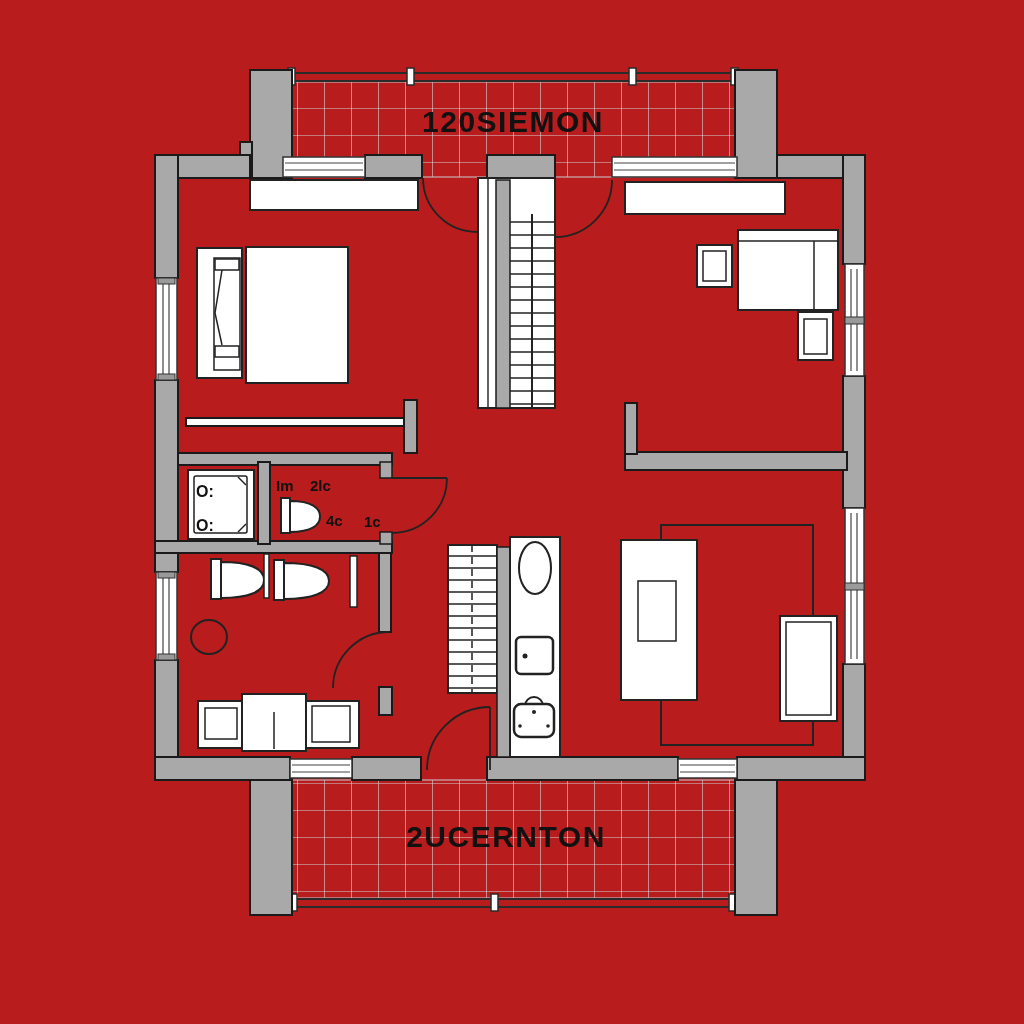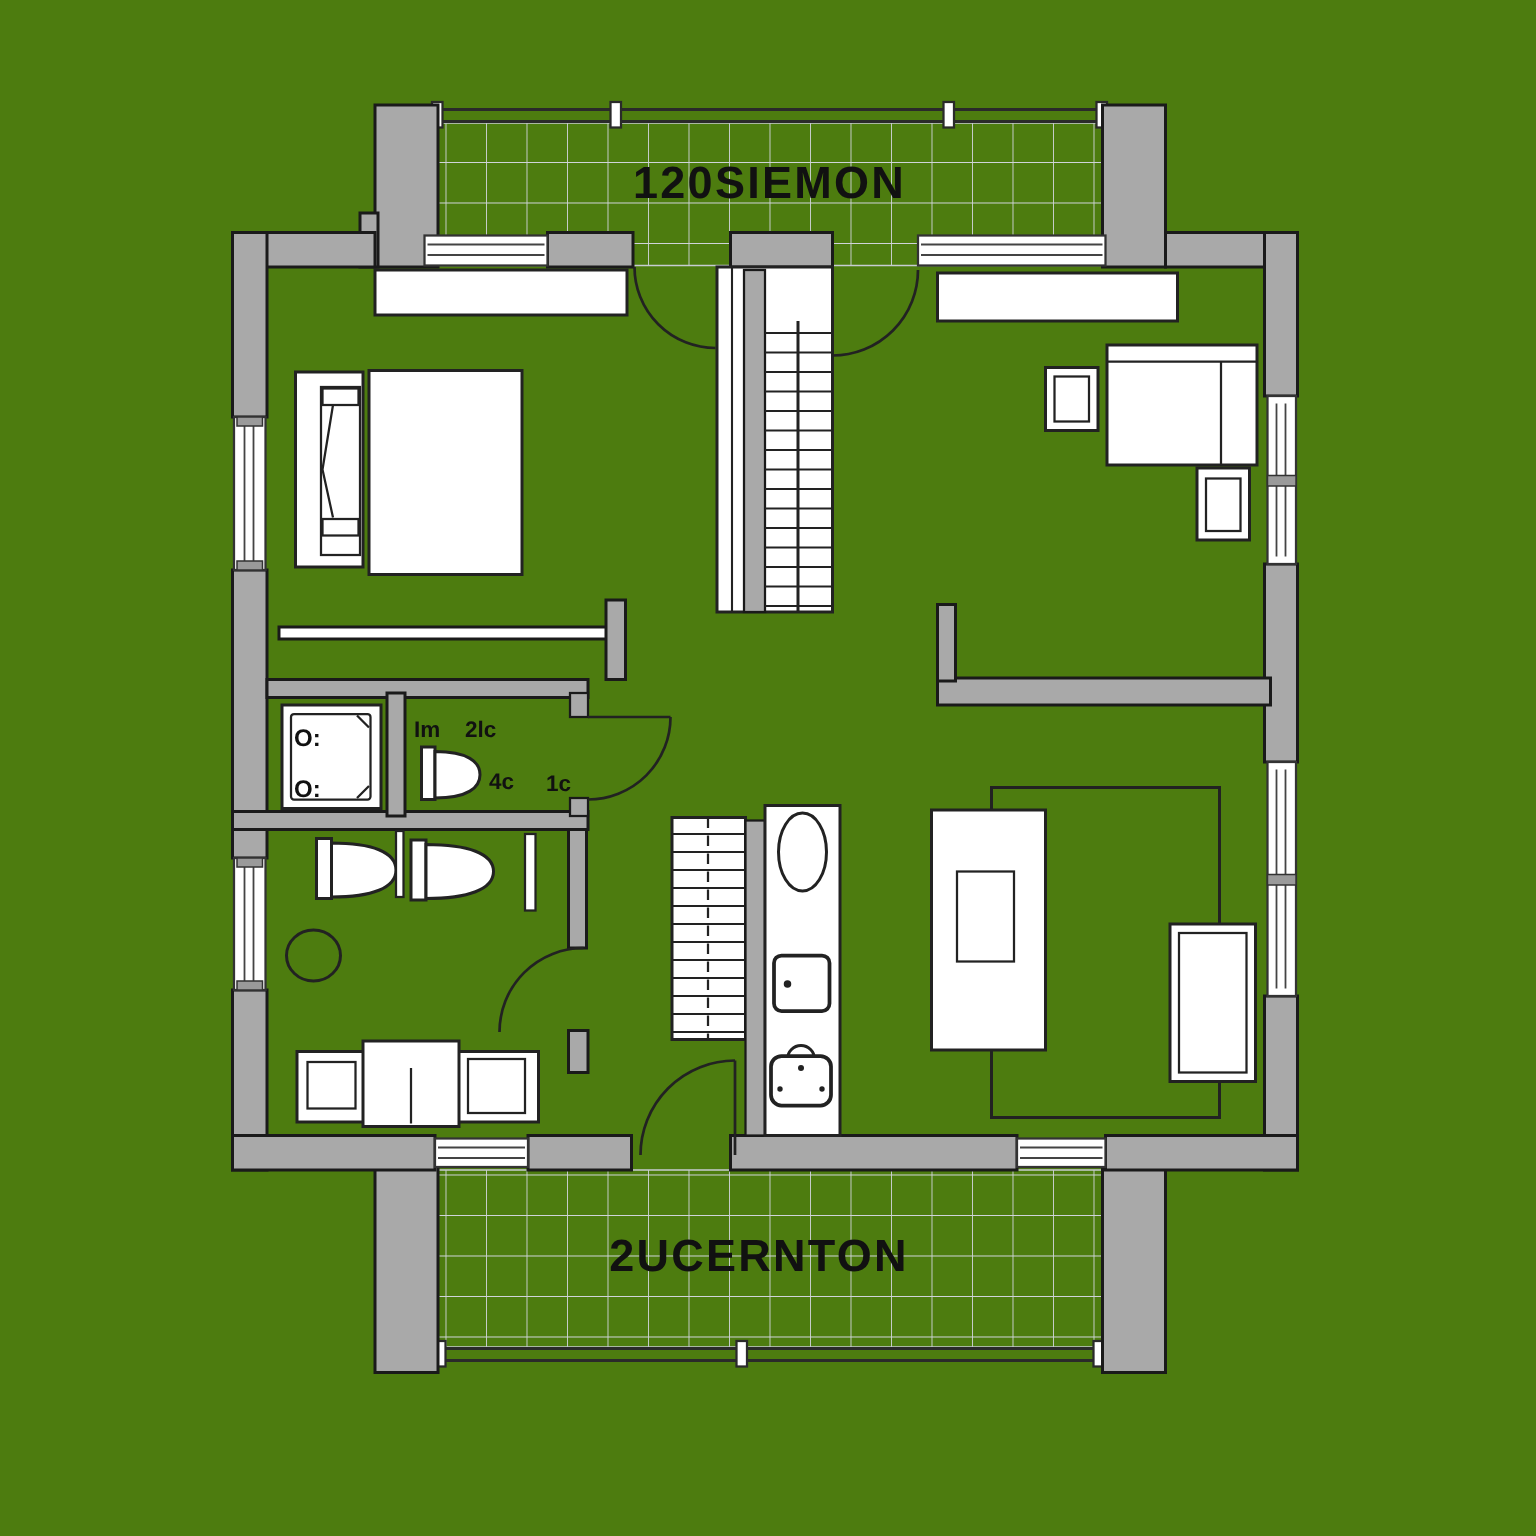--- a/index.html
+++ b/index.html
@@ -1,16 +1,16 @@
 <!DOCTYPE html>
 <html><head>
 <meta charset="utf-8">
 <style>
   html,body{margin:0;padding:0;background:#fff;}
-  #canvas{position:relative;width:1024px;height:1024px;background:#4d7c0f;overflow:hidden;
+  #canvas{position:relative;width:1024px;height:1024px;background:#b91c1c;overflow:hidden;
           font-family:"Liberation Sans", sans-serif;}
   svg{position:absolute;left:0;top:0;}
   .wall{fill:#a9a9a9;stroke:#1a1a1a;stroke-width:2;}
   .wallthin{fill:#a9a9a9;stroke:#1a1a1a;stroke-width:1.5;}
   .wwall{fill:#ffffff;stroke:#1a1a1a;stroke-width:2;}
   .furn{fill:#ffffff;stroke:#222222;stroke-width:2;}
   .furnthin{fill:none;stroke:#222222;stroke-width:1.5;}
   .furnfill{fill:#ffffff;stroke:#222222;stroke-width:1.5;}
   .lineonly{fill:none;stroke:#222222;stroke-width:2;}
   .win{fill:#ffffff;stroke:#333333;stroke-width:1.5;}

